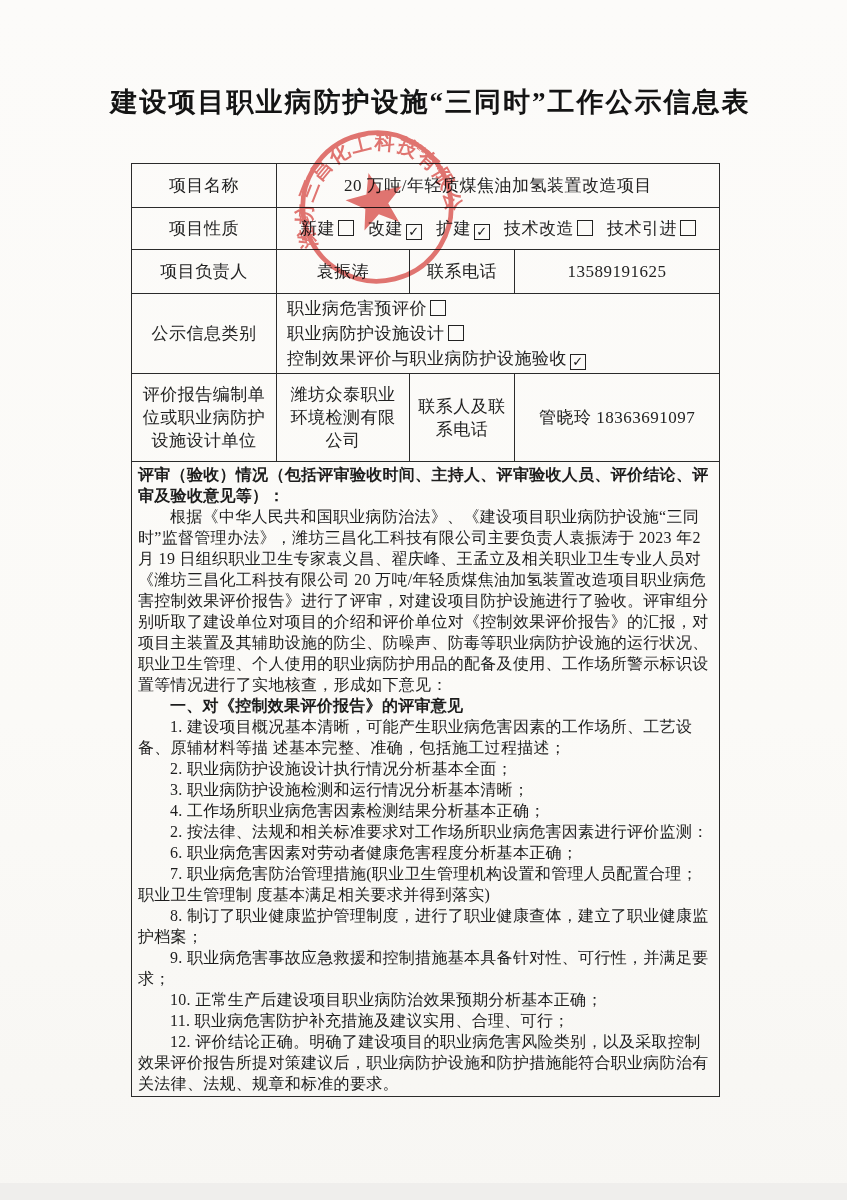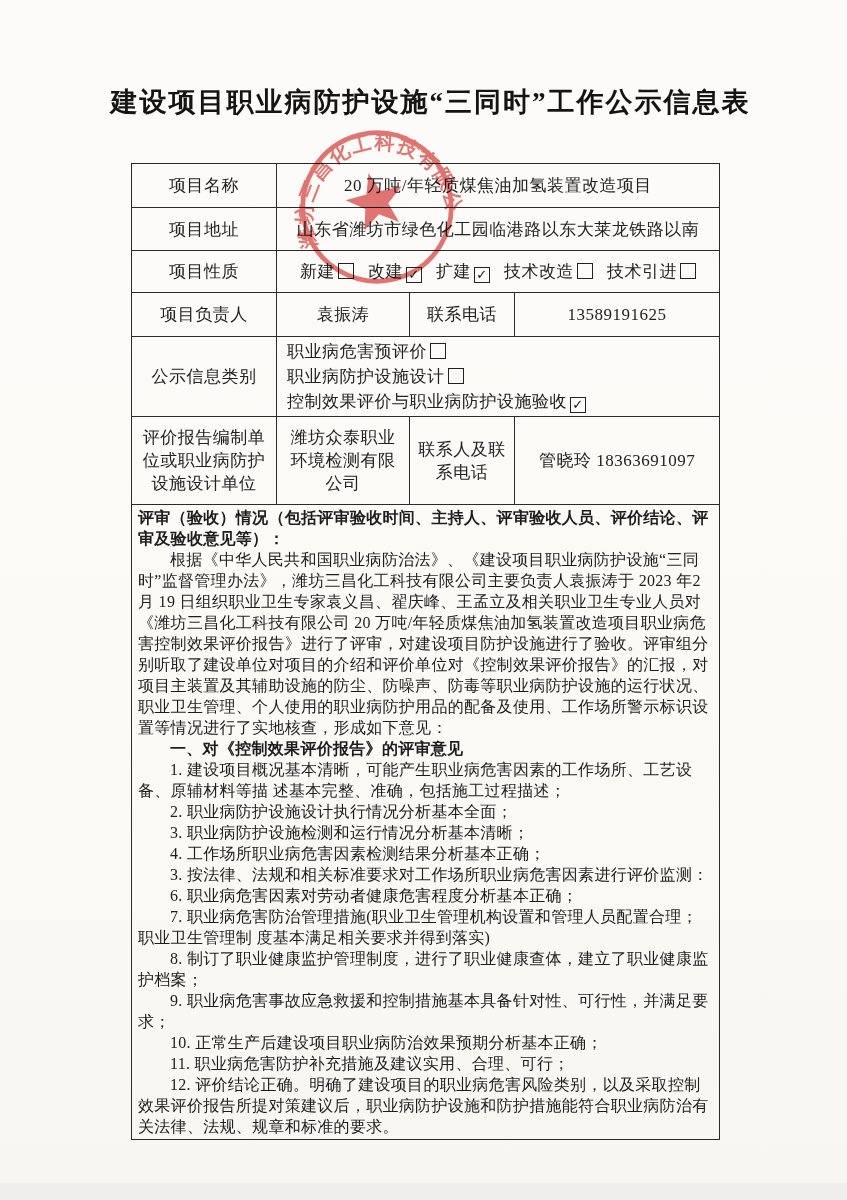--- a/index.html
+++ b/index.html
@@ -72,24 +72,20 @@
         <col style="width:145px">
         <col style="width:133px">
         <col style="width:105px">
         <col style="width:205px">
       </colgroup>
     <tbody>
         <tr style="height:44px">
       <td class="lab">项目名称</td>
       <td class="ctr" colspan="3">20 万吨/年轻质煤焦油加氢装置改造项目</td>
     </tr>
-    <tr style="height:43px">
-      <td class="lab">项目地址</td>
-      <td class="ctr" colspan="3">山东省潍坊市绿色化工园临港路以东大莱龙铁路以南</td>
-    </tr>
     <tr style="height:42px">
       <td class="lab">项目性质</td>
       <td colspan="3">
         <div class="opt-row">
               <span class="opt"><span>新建</span><span class="cbox"></span></span>
               <span class="opt"><span>改建</span><span class="cbox">✓</span></span>
               <span class="opt"><span>扩建</span><span class="cbox">✓</span></span>
               <span class="opt"><span>技术改造</span><span class="cbox"></span></span>
               <span class="opt"><span>技术引进</span><span class="cbox"></span></span>
             </div>
@@ -121,21 +117,21 @@
       <td class="review-cell" colspan="4">
         <div class="review">
           <p class="nohang bold">评审（验收）情况（包括评审验收时间、主持人、评审验收人员、评价结论、评审及验收意见等）：</p>
           <p>根据《中华人民共和国职业病防治法》、《建设项目职业病防护设施“三同时”监督管理办法》，潍坊三昌化工科技有限公司主要负责人袁振涛于 2023 年2 月 19 日组织职业卫生专家袁义昌、翟庆峰、王孟立及相关职业卫生专业人员对《潍坊三昌化工科技有限公司 20 万吨/年轻质煤焦油加氢装置改造项目职业病危害控制效果评价报告》进行了评审，对建设项目防护设施进行了验收。评审组分别听取了建设单位对项目的介绍和评价单位对《控制效果评价报告》的汇报，对项目主装置及其辅助设施的防尘、防噪声、防毒等职业病防护设施的运行状况、职业卫生管理、个人使用的职业病防护用品的配备及使用、工作场所警示标识设置等情况进行了实地核查，形成如下意见：</p>
           <p class="bold">一、对《控制效果评价报告》的评审意见</p>
           <div>
                 <p>1. 建设项目概况基本清晰，可能产生职业病危害因素的工作场所、工艺设备、原辅材料等描 述基本完整、准确，包括施工过程描述；</p>
                 <p>2. 职业病防护设施设计执行情况分析基本全面；</p>
                 <p>3. 职业病防护设施检测和运行情况分析基本清晰；</p>
                 <p>4. 工作场所职业病危害因素检测结果分析基本正确；</p>
-                <p>3. 按法律、法规和相关标准要求对工作场所职业病危害因素进行评价监测：</p>
+                <p>2. 按法律、法规和相关标准要求对工作场所职业病危害因素进行评价监测：</p>
                 <p>6. 职业病危害因素对劳动者健康危害程度分析基本正确；</p>
                 <p>7. 职业病危害防治管理措施(职业卫生管理机构设置和管理人员配置合理；职业卫生管理制 度基本满足相关要求并得到落实)</p>
                 <p>8. 制订了职业健康监护管理制度，进行了职业健康查体，建立了职业健康监护档案；</p>
                 <p>9. 职业病危害事故应急救援和控制措施基本具备针对性、可行性，并满足要求；</p>
                 <p>10. 正常生产后建设项目职业病防治效果预期分析基本正确；</p>
                 <p>11. 职业病危害防护补充措施及建议实用、合理、可行；</p>
                 <p>12. 评价结论正确。明确了建设项目的职业病危害风险类别，以及采取控制效果评价报告所提对策建议后，职业病防护设施和防护措施能符合职业病防治有关法律、法规、规章和标准的要求。</p>
               </div>
         </div>
       </td>

